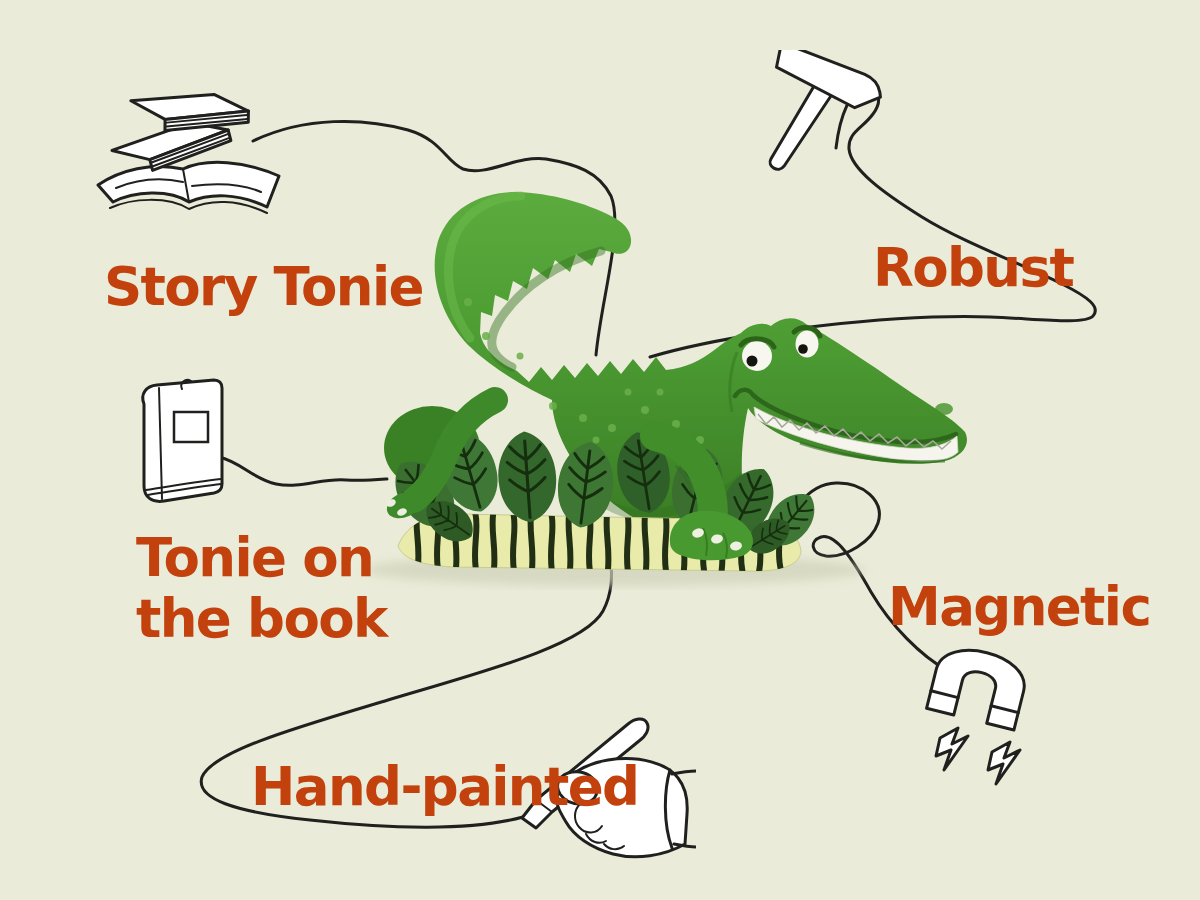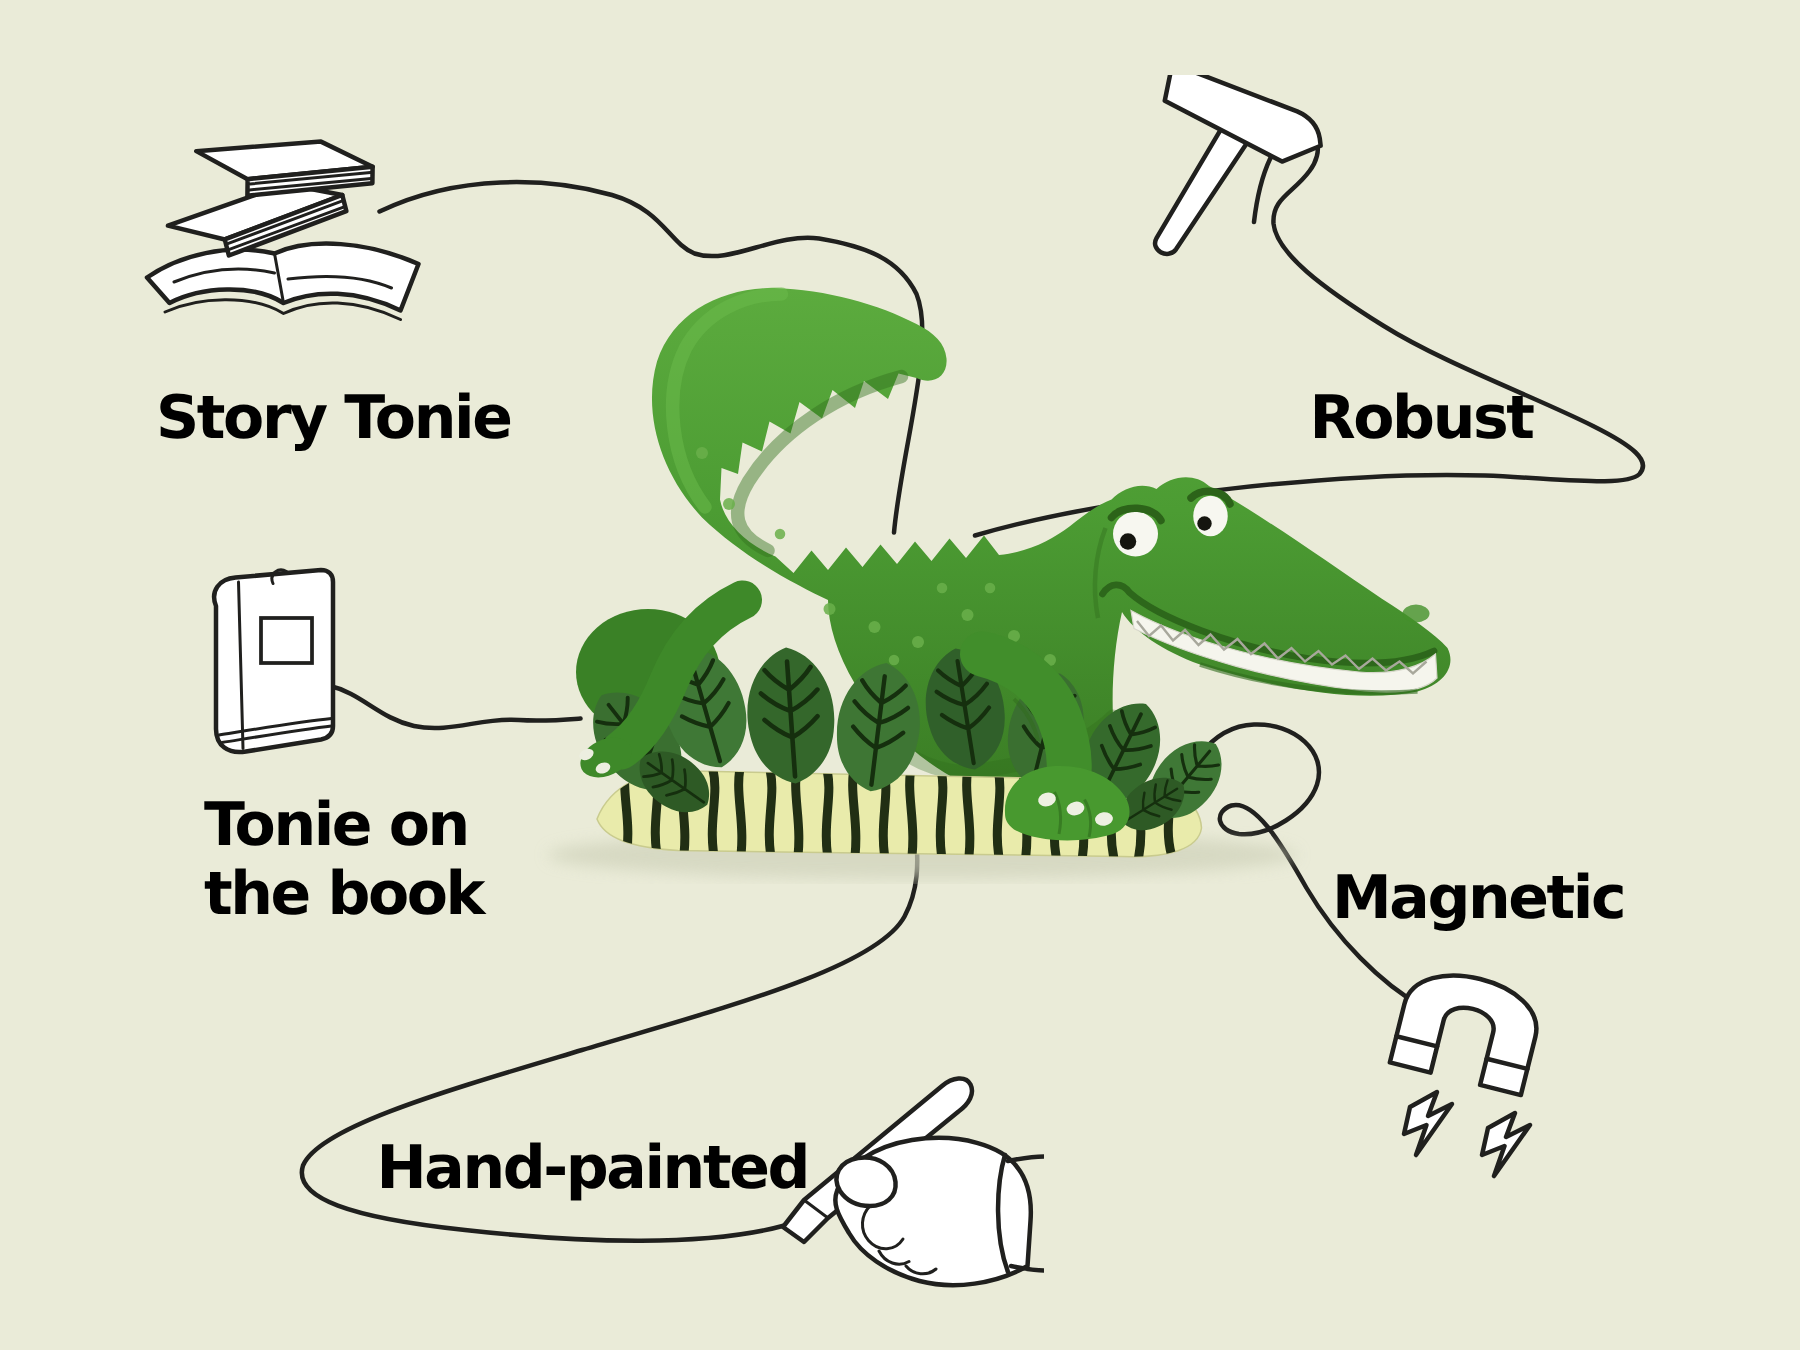--- a/index.html
+++ b/index.html
@@ -4,26 +4,26 @@
 <style>
   html,body{margin:0;padding:0;}
   .scene{
     position:relative;width:1200px;height:900px;overflow:hidden;
     background:#eaebd8;
     font-family:"DejaVu Sans","Liberation Sans",sans-serif;
   }
   .art{position:absolute;left:0;top:0;width:1200px;height:900px;}
   .icon-svg{position:absolute;}
   .feature-label{
-    position:absolute;color:#000000;font-weight:bold;
-    font-size:40px;letter-spacing:-1.6px;line-height:1.16;
+    position:absolute;color:#c2410c;font-weight:bold;
+    font-size:53px;letter-spacing:-1.6px;line-height:1.16;
     white-space:pre-line;
   }
   .lbl-story{left:104px;top:256px;}
-  .lbl-robust{left:873px;top:256px;}
+  .lbl-robust{left:873px;top:237px;}
   .lbl-based{left:136px;top:527px;}
   .lbl-magnetic{left:888px;top:576px;}
   .lbl-hand{left:251px;top:756px;}
   .ink{stroke:#20201e;fill:none;stroke-width:3;stroke-linecap:round;stroke-linejoin:round;}
   .wht{fill:#ffffff;stroke:#20201e;stroke-width:3;stroke-linejoin:round;stroke-linecap:round;}
   .thin{stroke:#20201e;fill:none;stroke-width:2;stroke-linecap:round;stroke-linejoin:round;}
 </style>
 </head>
 <body>
 

